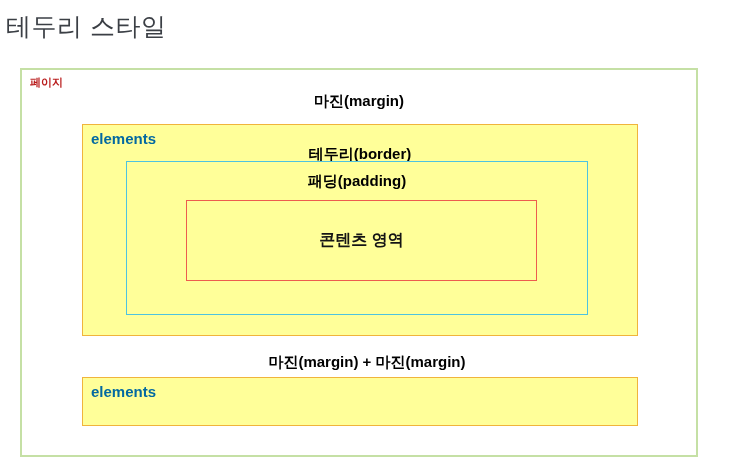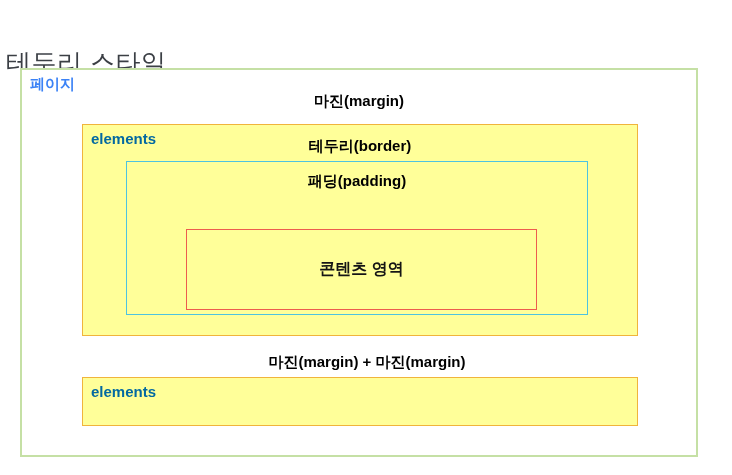--- a/index.html
+++ b/index.html
@@ -19,41 +19,40 @@
   .page-title {
     position: absolute;
     left: 6px;
     top: 10px;
     font-size: 25px;
     font-weight: 400;
     color: #3b3f45;
     letter-spacing: 0.5px;
     line-height: 32px;
     white-space: nowrap;
-    margin-top: 36px;
   }
 
   
   .page-box {
     position: absolute;
     left: 20px;
     top: 68px;
     width: 678px;
     height: 389px;
     box-sizing: border-box;
     border: 2px solid #c5e0a5;
     background: #ffffff;
   }
   .page-box-label {
     position: absolute;
     left: 8px;
     top: 5px;
-    font-size: 15px;
+    font-size: 11px;
     font-weight: bold;
-    color: #3b82f6;
+    color: #b91c1c;
     white-space: nowrap;
   }
 
   
   .caption {
     position: absolute;
     text-align: center;
     font-size: 15px;
     font-weight: bold;
     color: #000000;
@@ -113,21 +112,20 @@
     box-sizing: border-box;
     left: 162px;
     top: 128px;
     width: 351px;
     height: 81px;
     background: #ffff99;
     border: 1px solid #ed5c4e;
     display: flex;
     align-items: center;
     justify-content: center;
-    margin-top: 29px;
   }
   .content-label {
     font-size: 16px;
     font-weight: bold;
     color: #151515;
     white-space: nowrap;
   }
 </style>
 </head>
 <body>
@@ -137,21 +135,21 @@
 <div class="page-box">
 
   <div class="page-box-label">페이지</div>
 
   <div class="caption caption-margin">마진(margin)</div>
 
   <div class="elements-box elements-box-top">
 
     <div class="elements-label">elements</div>
 
-    <div class="caption caption-border" style="top:12px;">테두리(border)</div>
+    <div class="caption caption-border" style="top:20px;">테두리(border)</div>
 
     <div class="padding-box" style="left:43px; top:36px;">
 
       <div class="caption" style="left:0; right:0; top:10px;">패딩(padding)</div>
 
       <div class="content-box" style="left:59px; top:38px;">
         <span class="content-label">콘텐츠 영역</span>
       </div>
 
     </div>

